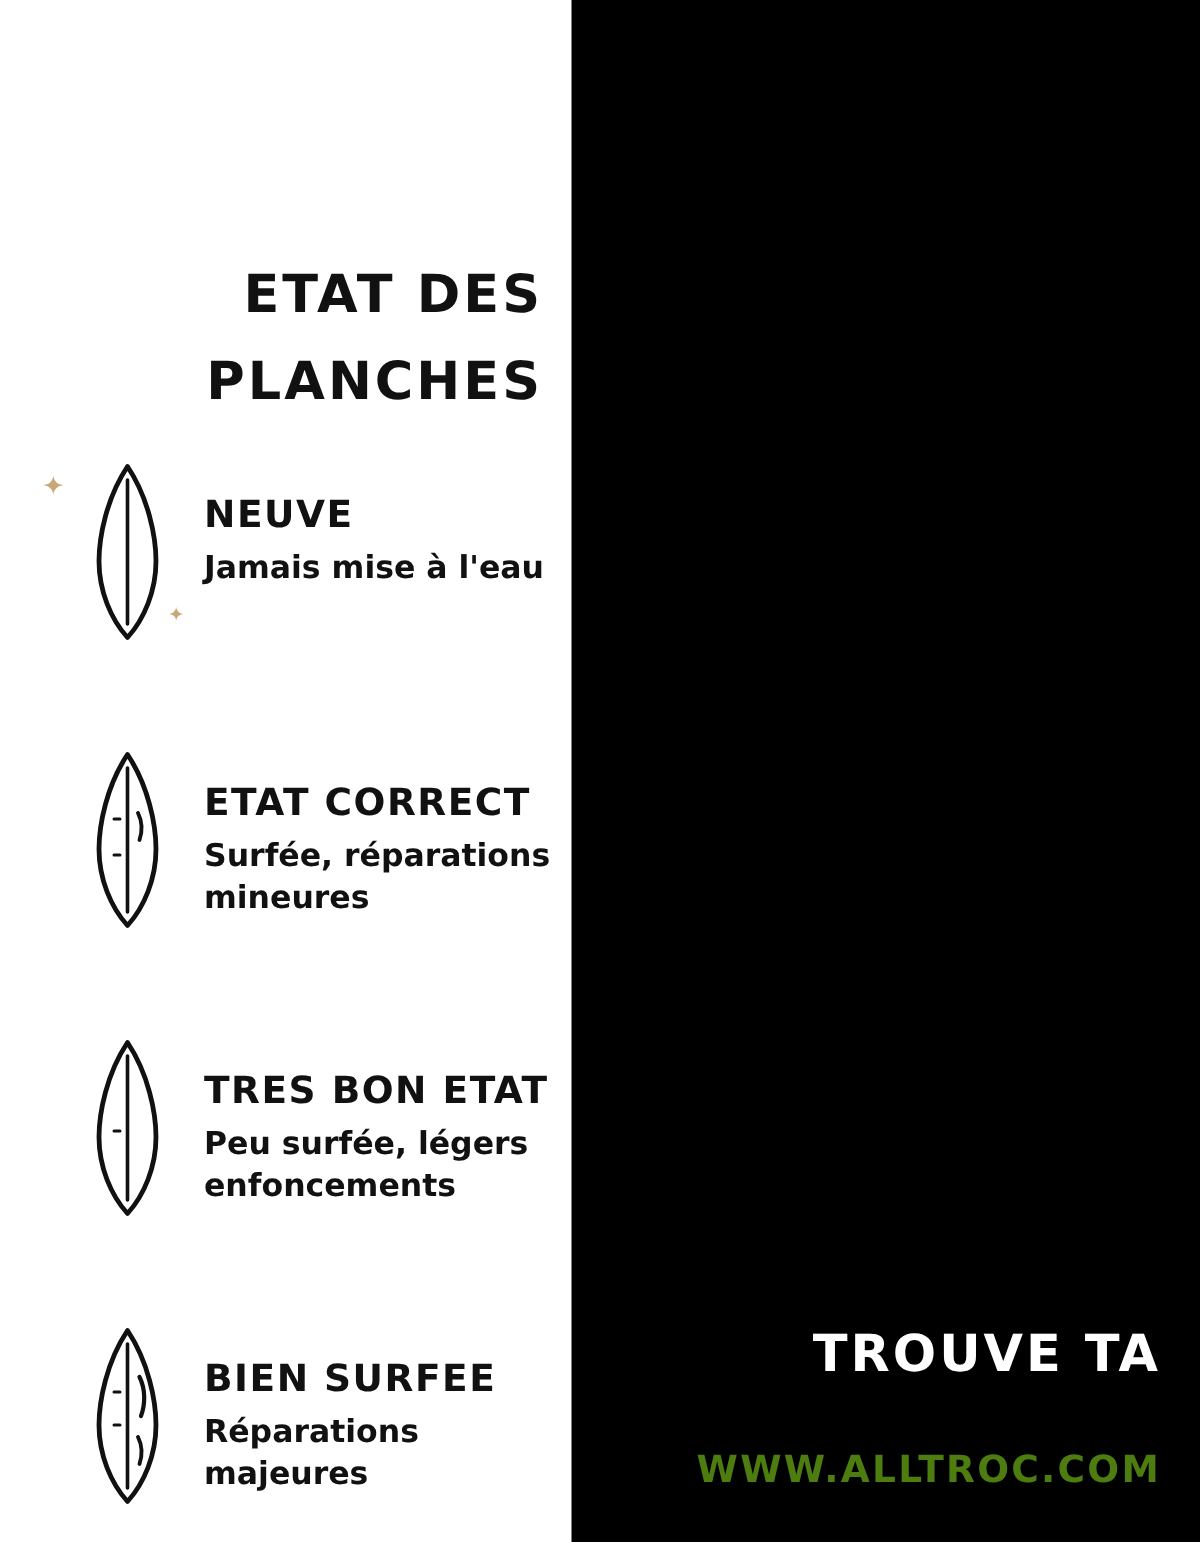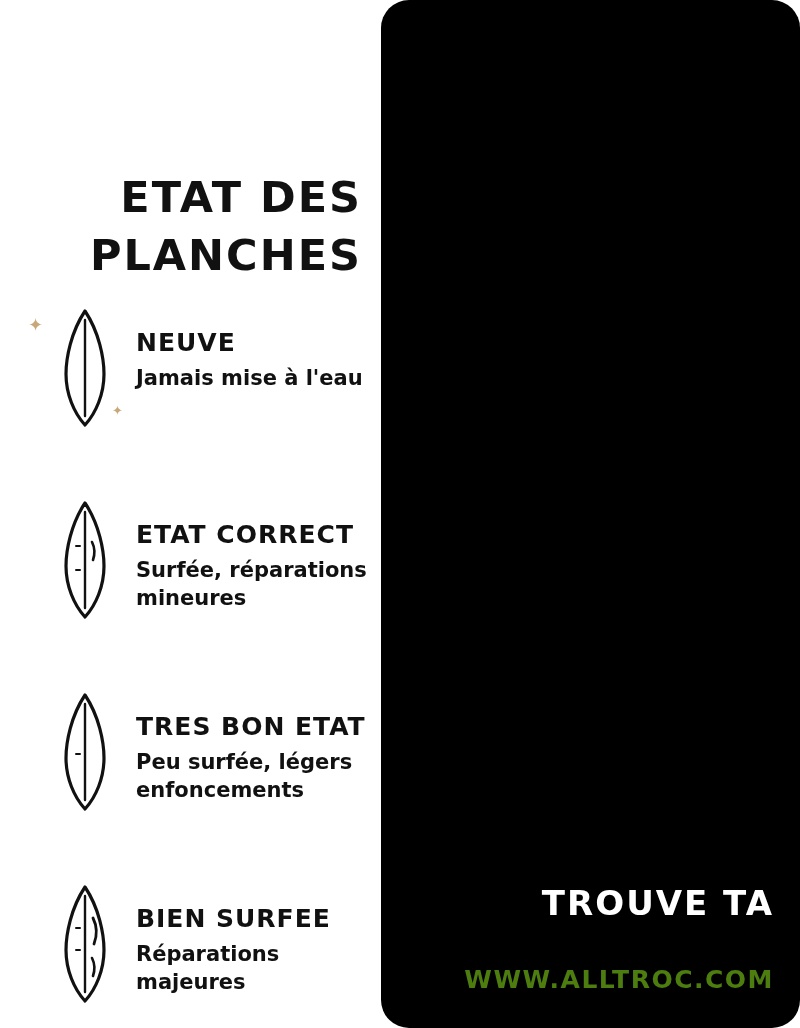--- a/index.html
+++ b/index.html
@@ -15,21 +15,20 @@
     overflow: hidden;
     font-family: "DejaVu Sans", sans-serif;
   }
   .right-panel {
     position: absolute;
     top: 0;
     right: 0;
     width: 419px;
     height: 1028px;
     background: #000000;
-    border-radius: 28px;
   }
   .right-panel-inner {
     position: absolute;
     left: 0;
     right: 26px;
     bottom: 34px;
     text-align: right;
   }
   .brand-line {
     color: #ffffff;
@@ -54,21 +53,21 @@
     position: absolute;
     left: 0;
     top: 168px;
     width: 362px;
     text-align: right;
   }
   .title-line {
     color: #111111;
     font-family: "DejaVu Sans", sans-serif;
     font-weight: bold;
-    font-size: 43px;
+    font-size: 35px;
     letter-spacing: 2px;
     line-height: 58px;
     text-transform: uppercase;
     margin-left: 47px;
   }
 
   .items {
     position: absolute;
     left: 0;
     top: 300px;

